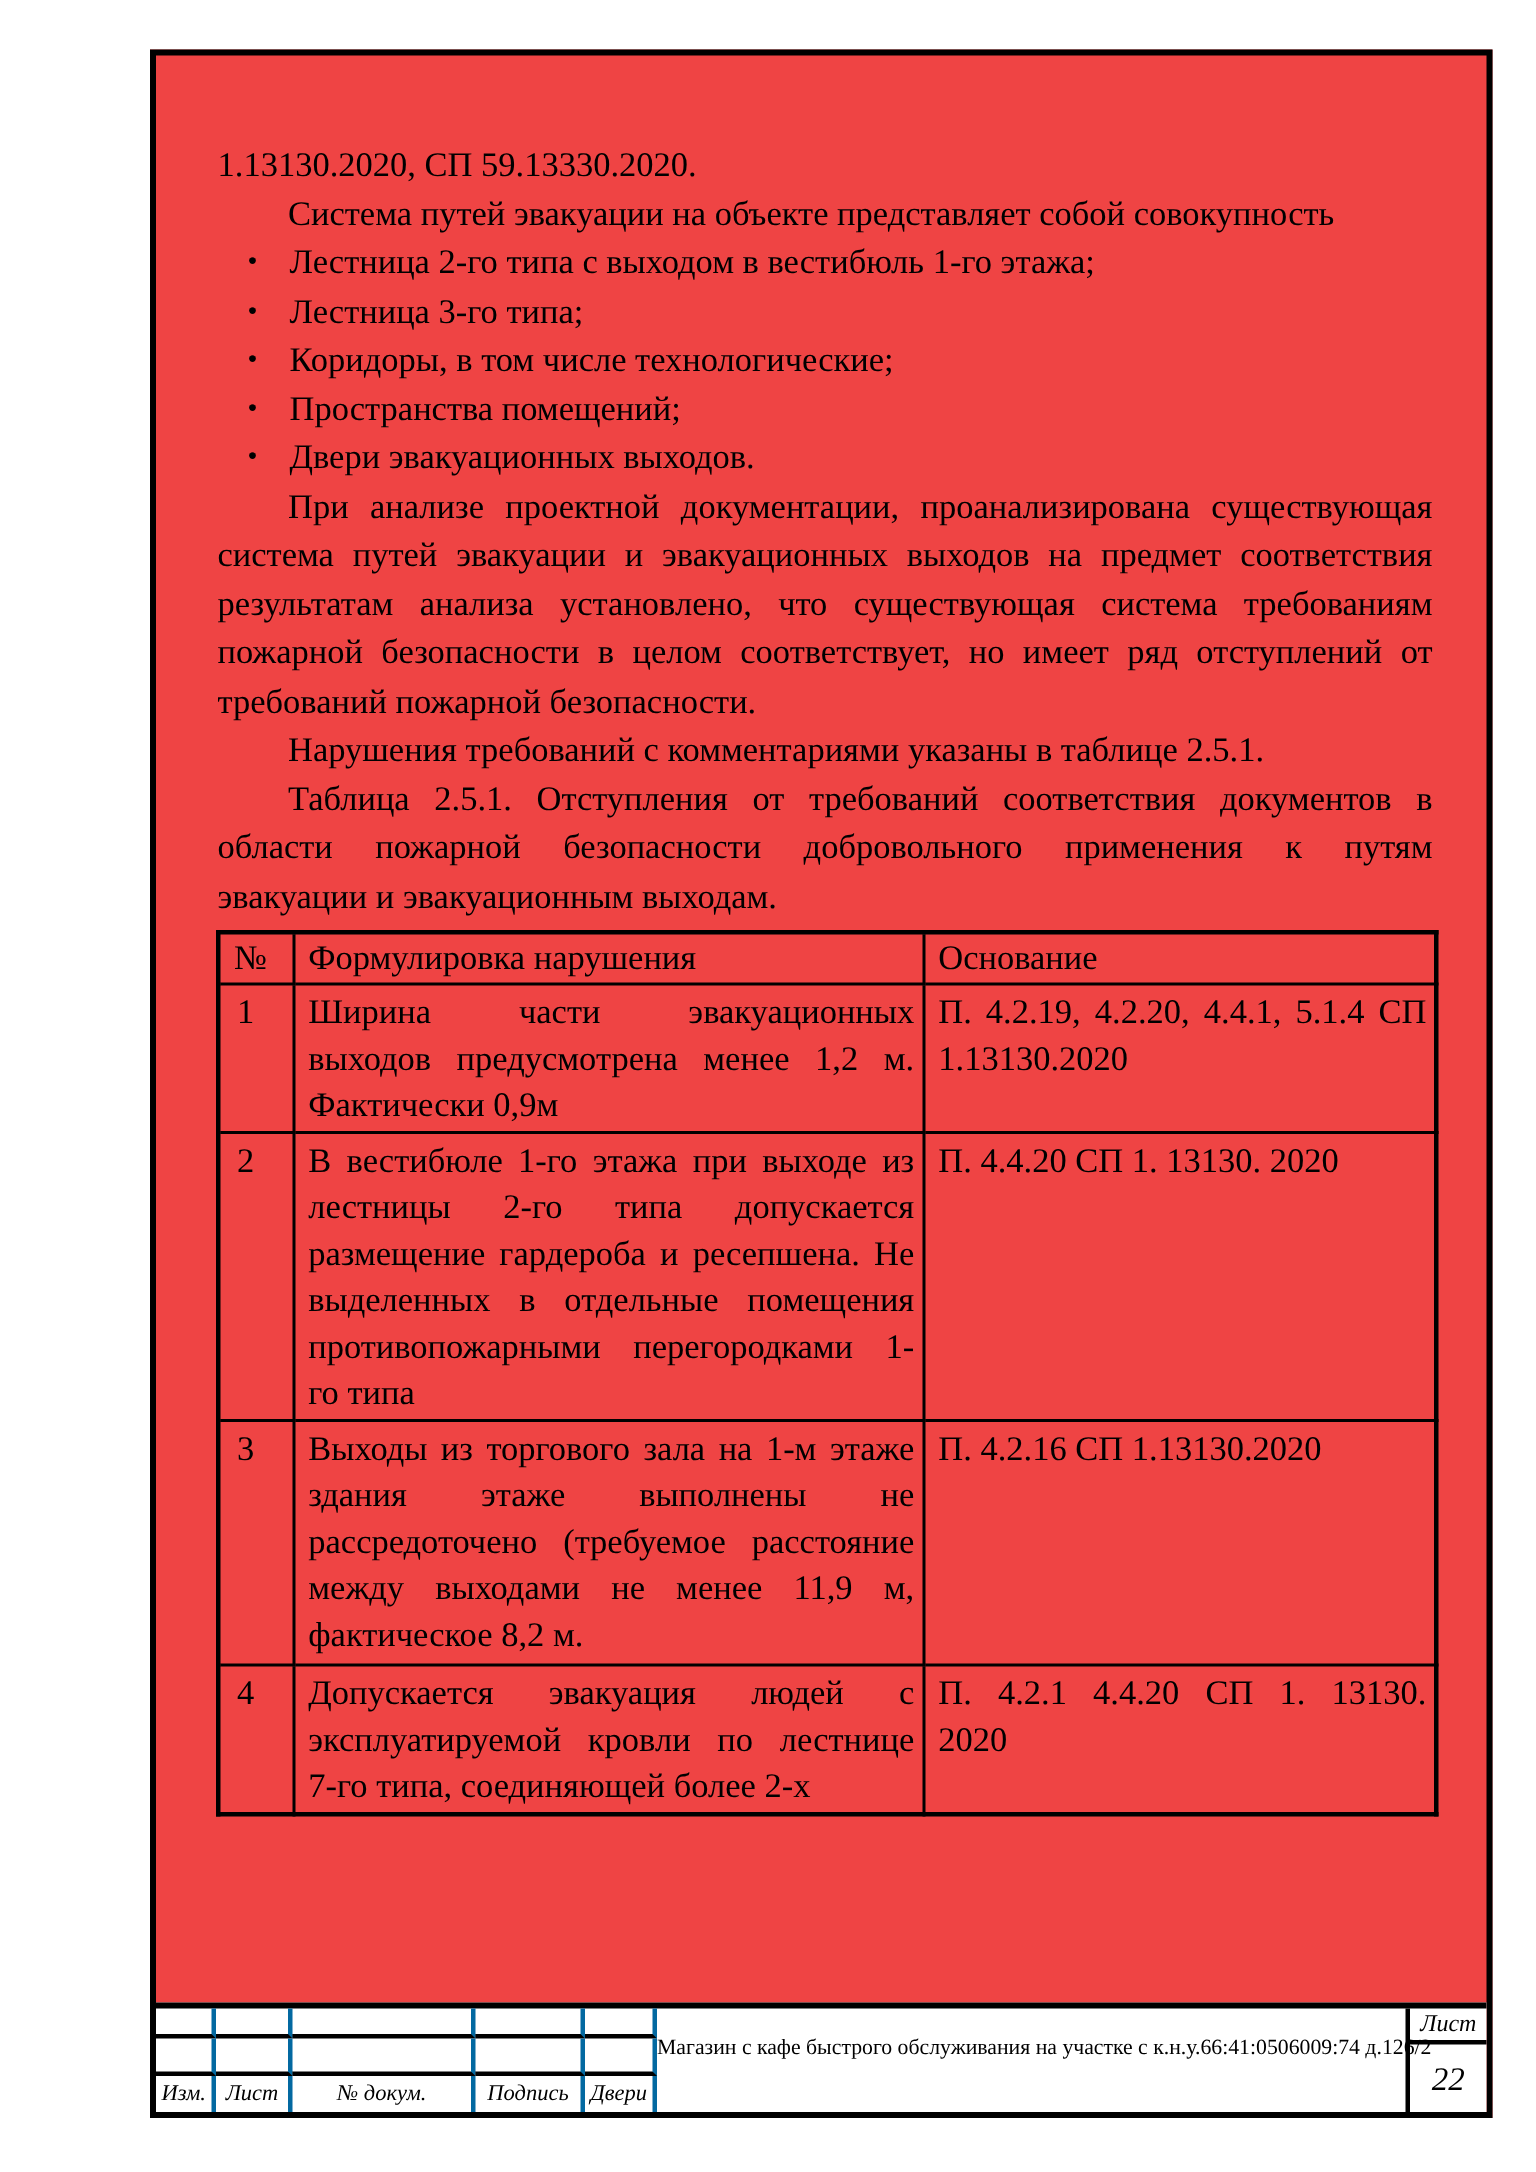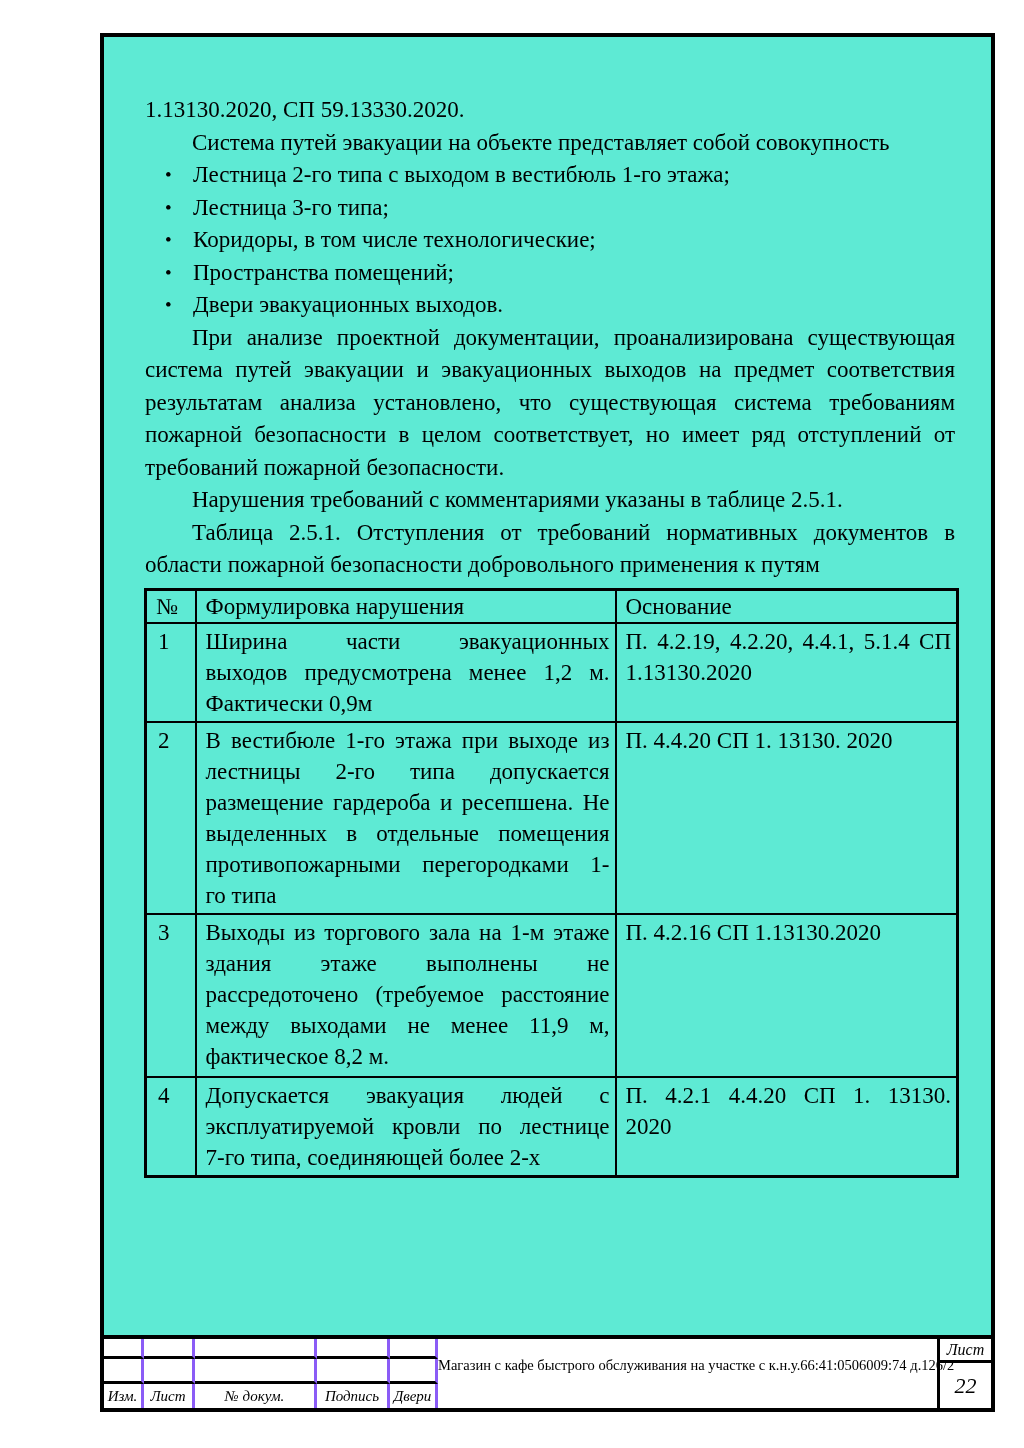--- a/index.html
+++ b/index.html
@@ -2,21 +2,21 @@
 <html><head>
 <meta charset="utf-8">
 <style>
   html,body{margin:0;padding:0;}
   body{
     width:1024px;height:1448px;position:relative;background:#ffffff;
     font-family:"Liberation Serif","DejaVu Serif",serif;color:#000;
   }
   .frame{
     position:absolute;left:100px;top:33px;width:895px;height:1379px;
-    border:4px solid #000;box-sizing:border-box;background:#5eead4;
+    border:4px solid #000;box-sizing:border-box;background:#ef4444;
   }
   .content{
     position:absolute;left:41px;top:57px;width:810px;
     font-size:23px;line-height:32.5px;
   }
   
   .plines div{text-align:justify;text-align-last:justify;}
   .plines div:last-child{text-align-last:left;}
   .plines.indent div:first-child{text-indent:47px;}
   .bullet-list{margin:0;padding:0;list-style:none;}
@@ -43,21 +43,21 @@
   
   .title-block{
     position:absolute;left:0;right:0;bottom:0;height:73px;
     border-top:4px solid #000;box-sizing:border-box;display:flex;background:#fff;
   }
   .stamp-grid{
     width:334px;display:grid;
     grid-template-columns:40px 51px 122px 73px 48px;
     grid-template-rows:20px 25px 24px;
   }
-  .stamp-cell{border-right:3px solid #8b5cf6;border-bottom:3px solid #000;box-sizing:border-box;}
+  .stamp-cell{border-right:3px solid #0369a1;border-bottom:3px solid #000;box-sizing:border-box;}
   .stamp-cell.lastrow{border-bottom:none;display:flex;align-items:center;justify-content:center;
     font-style:italic;font-size:15px;white-space:nowrap;overflow:visible;}
   .title-cell{
     flex:1;border-right:3px solid #000;box-sizing:border-box;position:relative;
   }
   .project-title{
     position:absolute;top:2px;left:0;right:0;text-align:center;
     font-size:14.5px;white-space:nowrap;margin-top:16px;
   }
   .sheet-cell{width:51px;display:flex;flex-direction:column;}
@@ -113,22 +113,23 @@
         <div>результатам анализа установлено, что существующая система требованиям</div>
         <div>пожарной безопасности в целом соответствует, но имеет ряд отступлений от</div>
         <div>требований пожарной безопасности.</div>
       </div>
 
     <div class="plines indent">
         <div>Нарушения требований с комментариями указаны в таблице 2.5.1.</div>
       </div>
 
     <div class="plines indent">
-        <div>Таблица 2.5.1. Отступления от требований нормативных документов в</div>
+        <div>Таблица 2.5.1. Отступления от требований соответствия документов в</div>
         <div>области пожарной безопасности добровольного применения к путям</div>
+        <div>эвакуации и эвакуационным выходам.</div>
       </div>
 
     <table class="vt">
       <colgroup>
           <col class="c1">
           <col class="c2">
           <col class="c3">
         </colgroup>
       <tbody>
           <tr class="hdr">

